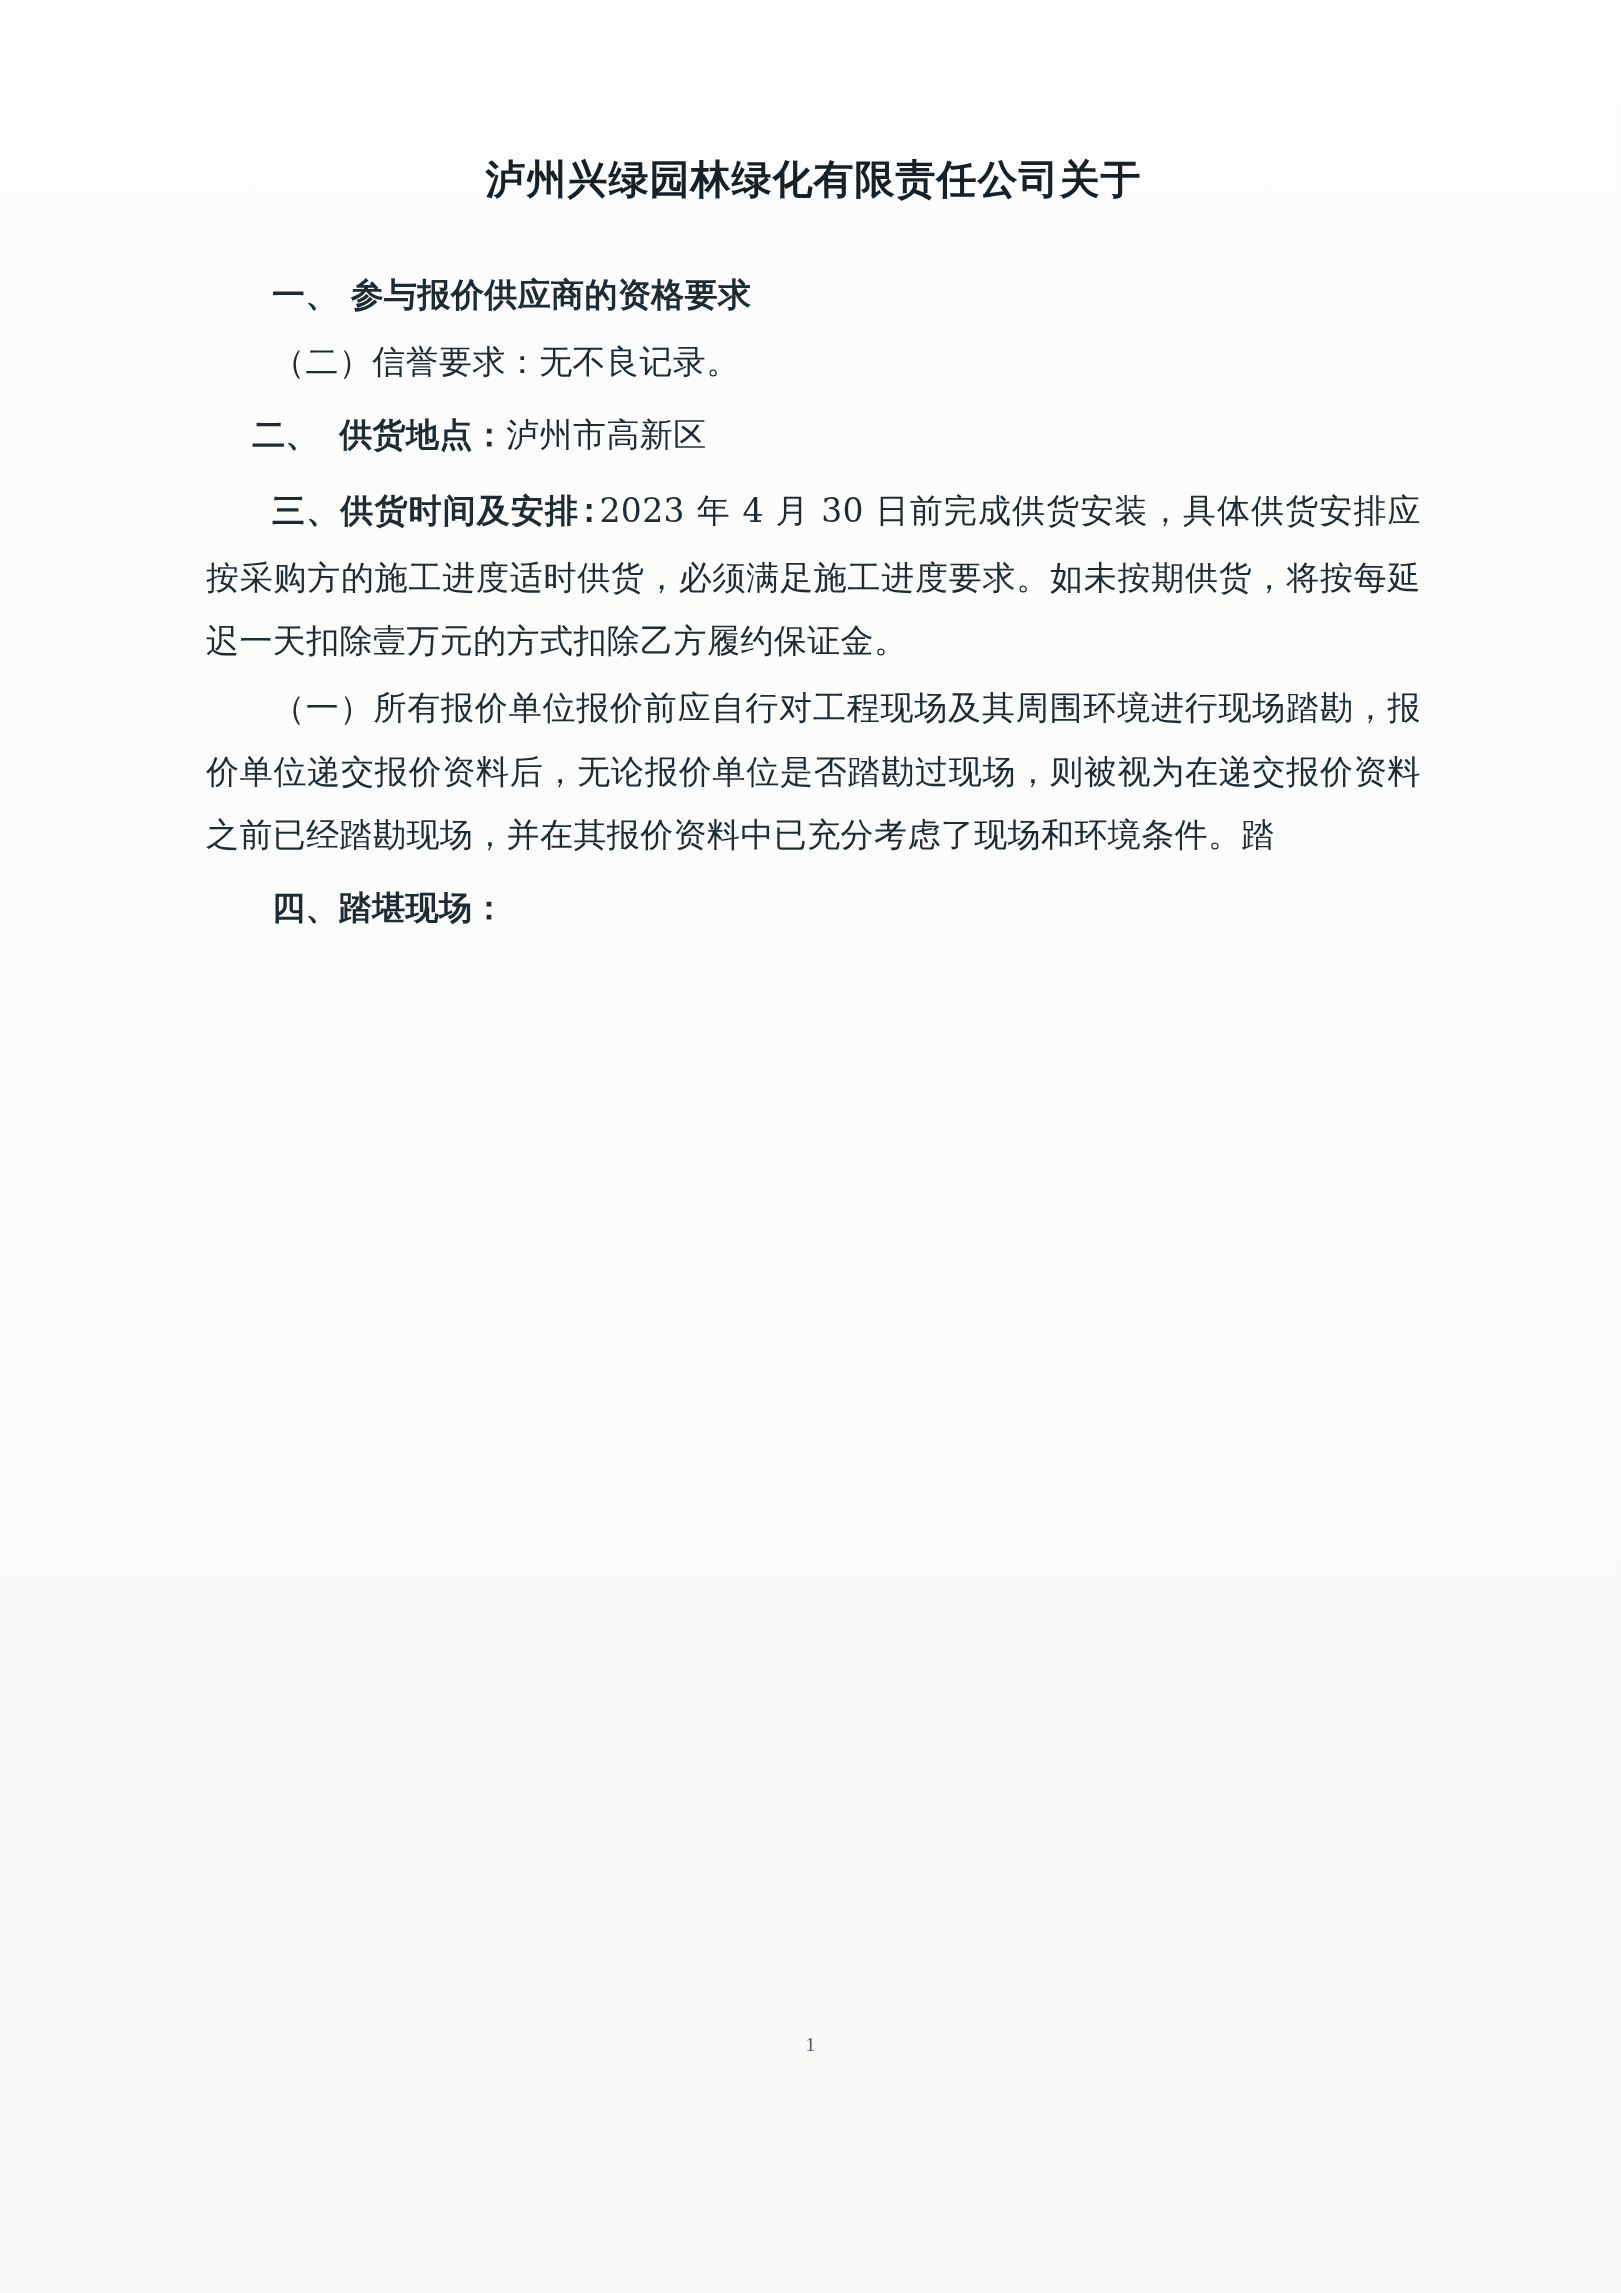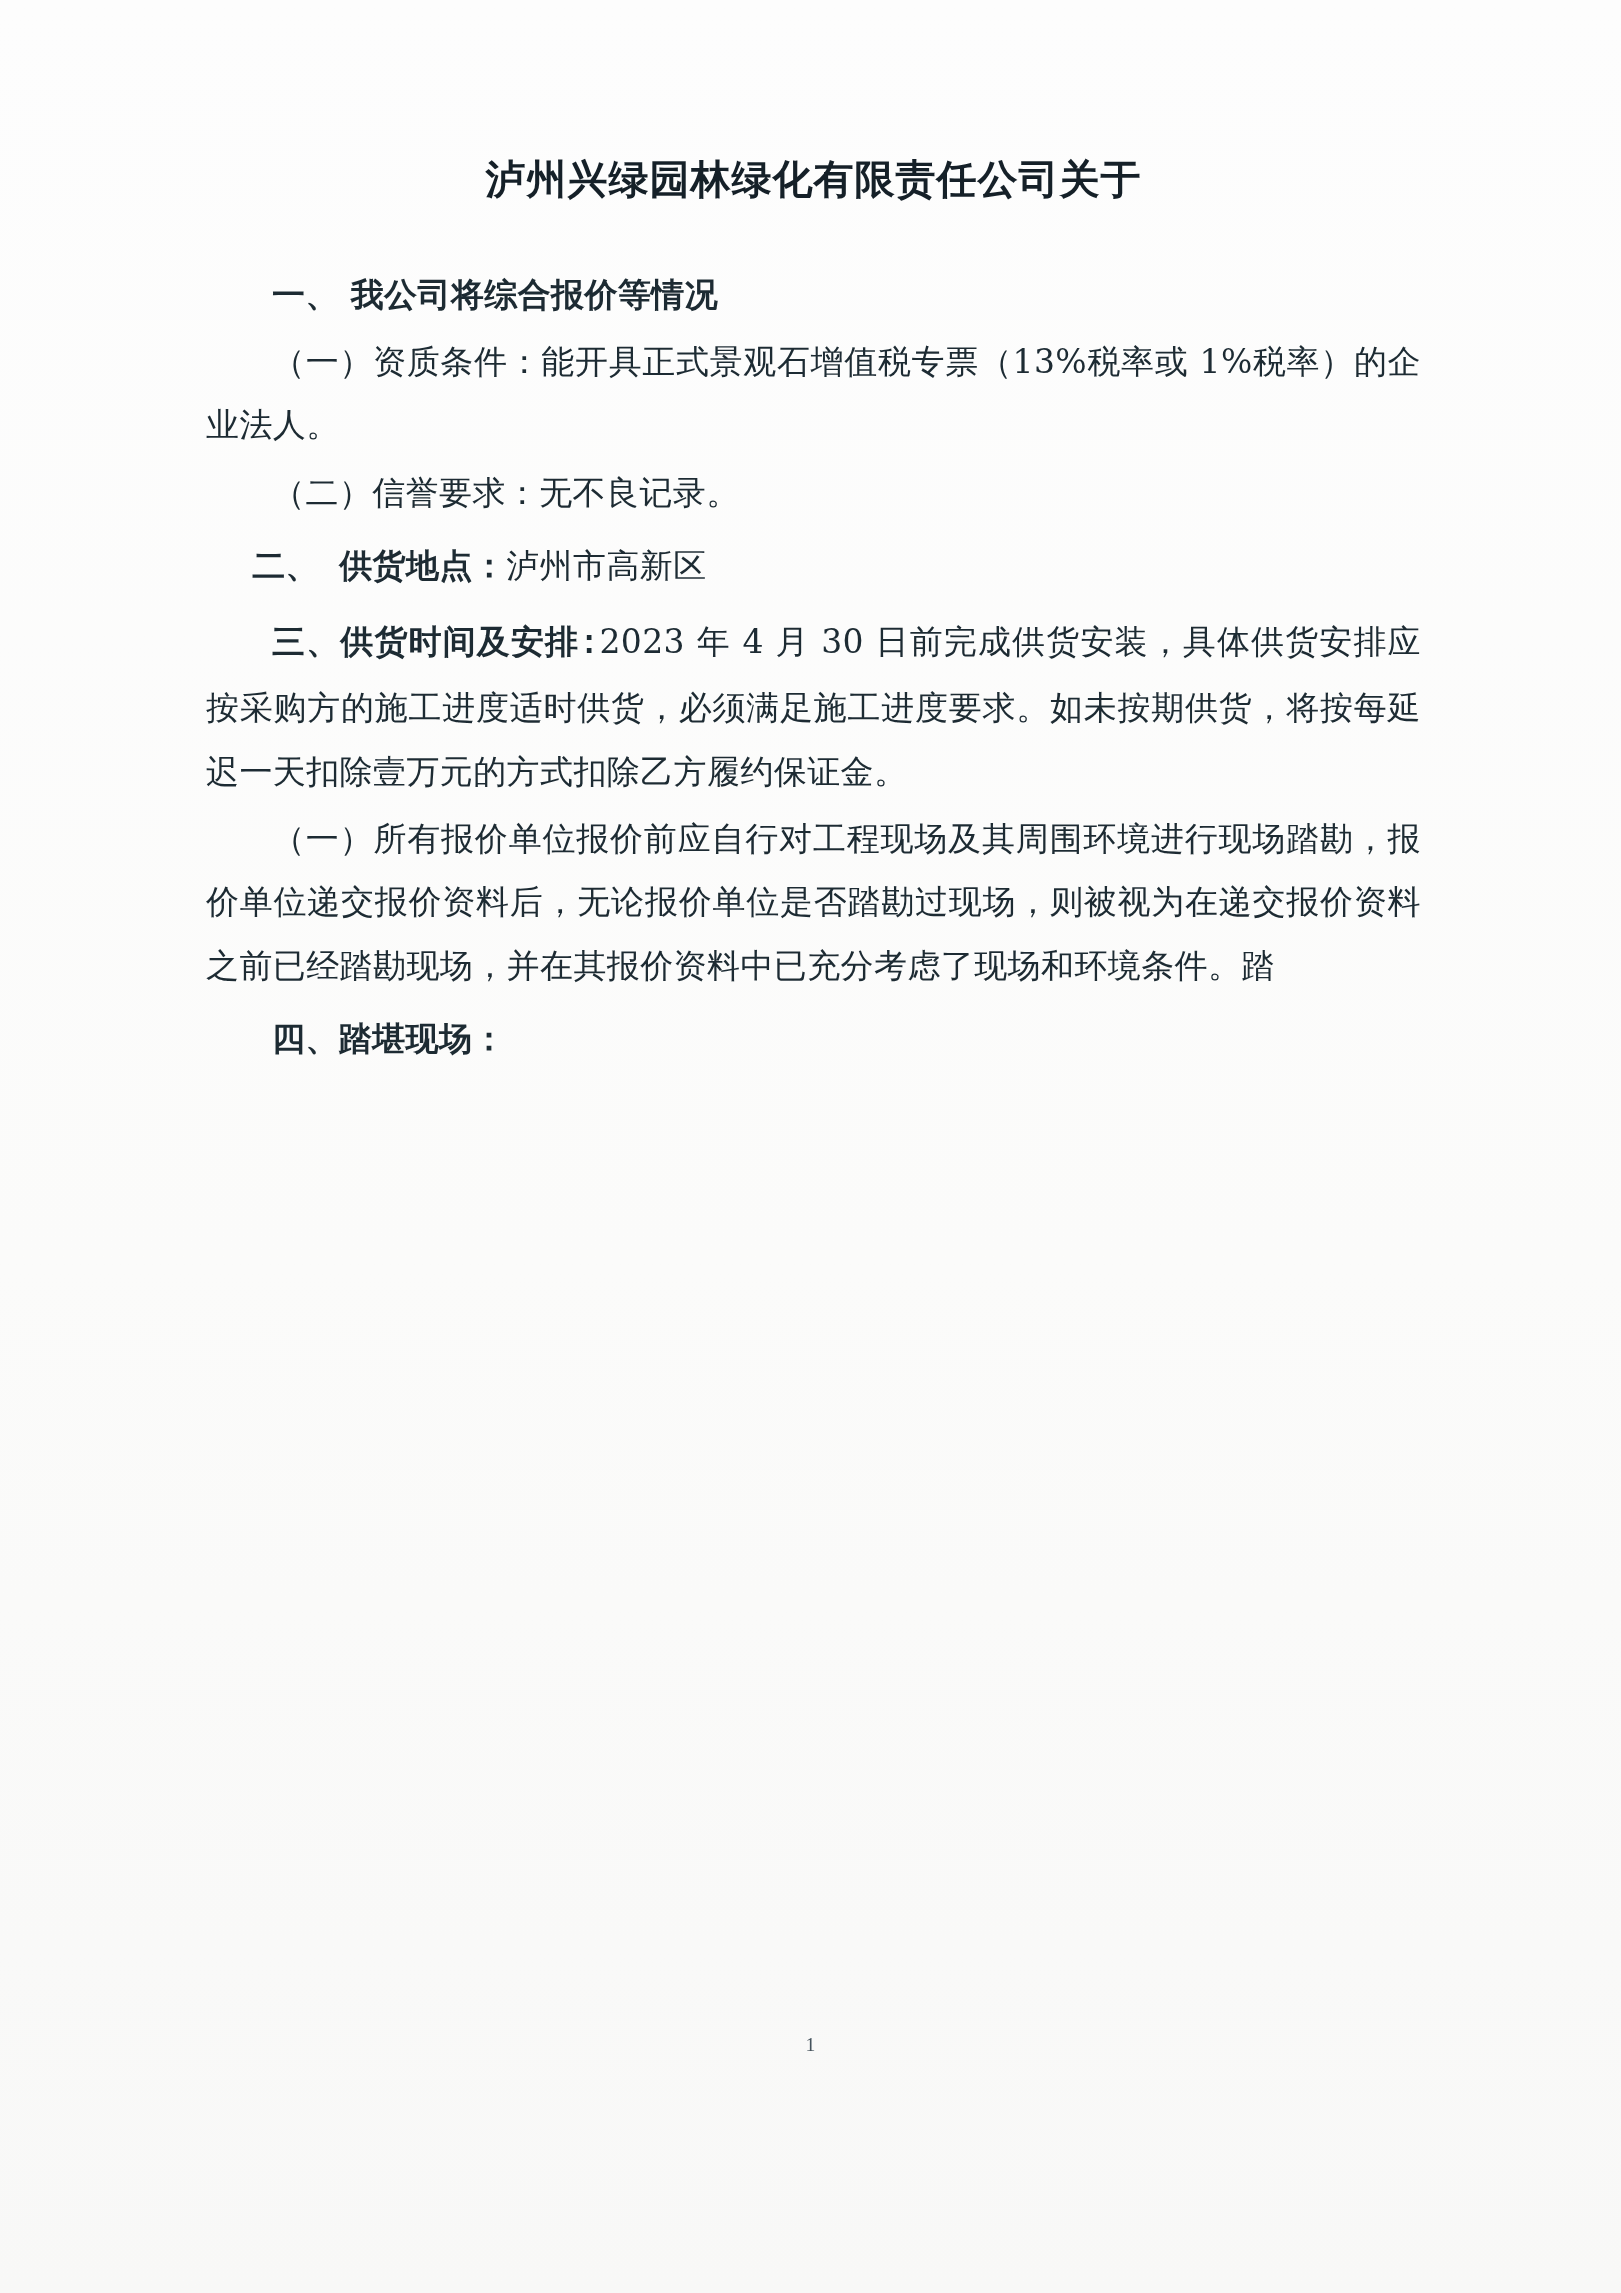--- a/index.html
+++ b/index.html
@@ -80,23 +80,22 @@
 <body>
 
 <div class="page">
   <div class="page-inner">
 
     <div class="doc-title">
       <span class="line">泸州兴绿园林绿化有限责任公司关于</span>
     </div>
 
 
-    <p class="body-text heading">一、 我公司将综合报价等情况</p>
+    <p class="body-text heading">一、 参与报价供应商的资格要求</p>
 
-    <p class="body-text indent">（一）资质条件：能开具正式景观石增值税专票（13%税率或 1%税率）的企业法人。</p>
 
     <p class="body-text indent">（二）信誉要求：无不良记录。</p>
 
     <p class="body-text heading-tight"><span class="bold-run">二、 供货地点：</span><span style="font-weight:normal">泸州市高新区</span></p>
 
     <p class="body-text heading"><span class="bold-run">三、供货时间及安排:</span><span style="font-weight:normal">2023 年 4 月 30 日前完成供货安装，具体供货安排应按采购方的施工进度适时供货，必须满足施工进度要求。如未按期供货，将按每延迟一天扣除壹万元的方式扣除乙方履约保证金。</span></p>
 
     <p class="body-text indent">（一）所有报价单位报价前应自行对工程现场及其周围环境进行现场踏勘，报价单位递交报价资料后，无论报价单位是否踏勘过现场，则被视为在递交报价资料之前已经踏勘现场，并在其报价资料中已充分考虑了现场和环境条件。踏</p>
 
     <p class="body-text heading">四、踏堪现场：</p>

